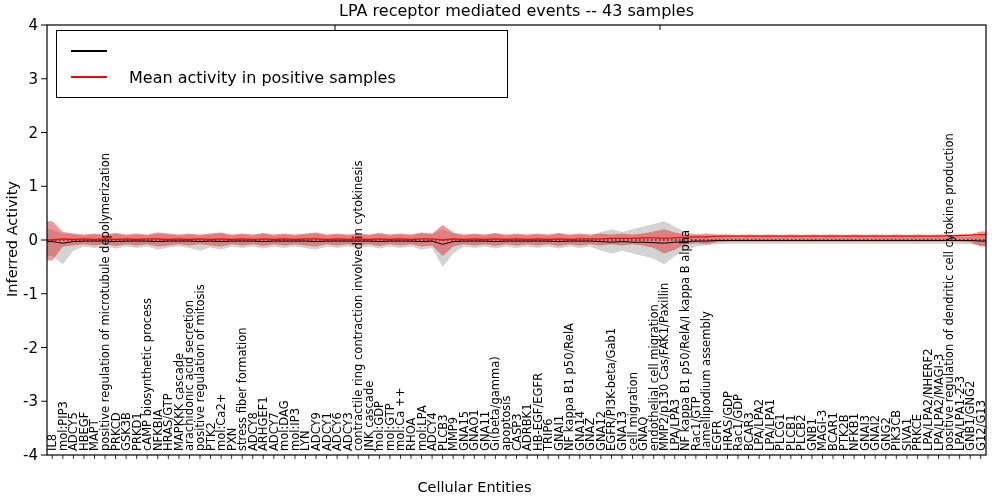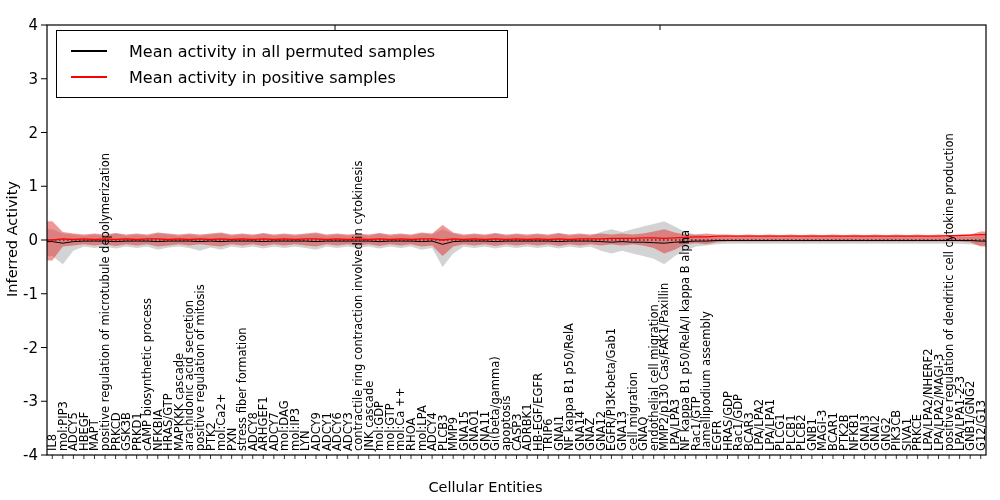--- a/index.html
+++ b/index.html
@@ -1,20 +1,20 @@
 <!DOCTYPE html>
 <html><head>
 <meta charset="utf-8">
 <style>
   html,body{margin:0;padding:0;background:#ffffff;}
   .figure{position:relative;width:1000px;height:500px;background:#ffffff;
           font-family:"DejaVu Sans","Liberation Sans",sans-serif;color:#000;overflow:hidden;}
   .chart-title{position:absolute;left:47px;top:1px;width:939px;text-align:center;
                font-size:16px;color:#000;}
-  .xlabel{position:absolute;left:15px;top:479px;width:941px;text-align:center;font-size:14.5px;}
+  .xlabel{position:absolute;left:4px;top:479px;width:941px;text-align:center;font-size:14.5px;}
   .ylabel{position:absolute;left:-54px;top:231px;width:132px;text-align:center;
           font-size:14.5px;transform:rotate(-90deg);}
   .legend{position:absolute;left:56px;top:30px;width:452px;background:#ffffff;
           border:1px solid #000;box-sizing:border-box;padding:7px 0 7px 14px;}
   .legend-row{display:flex;align-items:center;height:26px;}
   .legend-line{width:36px;height:2px;margin-right:22px;flex:0 0 36px;}
   .legend-label{font-size:16px;white-space:nowrap;}
   svg{position:absolute;left:0;top:0;}
 </style>
 </head>
@@ -226,25 +226,25 @@
         <line x1="41" y1="347.5" x2="47" y2="347.5" stroke="#000" stroke-width="1"></line>
         <text x="38" y="352.5" font-size="15" font-family="DejaVu Sans, Liberation Sans, sans-serif" text-anchor="end" fill="#000">-2</text>
         <line x1="41" y1="401.25" x2="47" y2="401.25" stroke="#000" stroke-width="1"></line>
         <text x="38" y="406.25" font-size="15" font-family="DejaVu Sans, Liberation Sans, sans-serif" text-anchor="end" fill="#000">-3</text>
         <line x1="41" y1="455" x2="47" y2="455" stroke="#000" stroke-width="1"></line>
         <text x="38" y="460" font-size="15" font-family="DejaVu Sans, Liberation Sans, sans-serif" text-anchor="end" fill="#000">-4</text>
       </g>
       <line x1="335" y1="25" x2="335" y2="30" stroke="#000" stroke-width="1"></line>
       <line x1="660" y1="25" x2="660" y2="30" stroke="#000" stroke-width="1"></line>
     </svg>
+  <div class="chart-title">LPA receptor mediated events -- 43 samples</div>
   <div class="ylabel">Inferred Activity</div>
   <div class="xlabel">Cellular Entities</div>
   <div class="legend">
     <div class="legend-row">
       <span class="legend-line" style="background: rgb(0, 0, 0);"></span>
-      <span class="legend-label">Mean activity in all permuted samples</span>
     </div>
     <div class="legend-row">
       <span class="legend-line" style="background: rgb(255, 0, 0);"></span>
       <span class="legend-label">Mean activity in positive samples</span>
     </div>
   </div>
 </div>
 
 </body></html>

